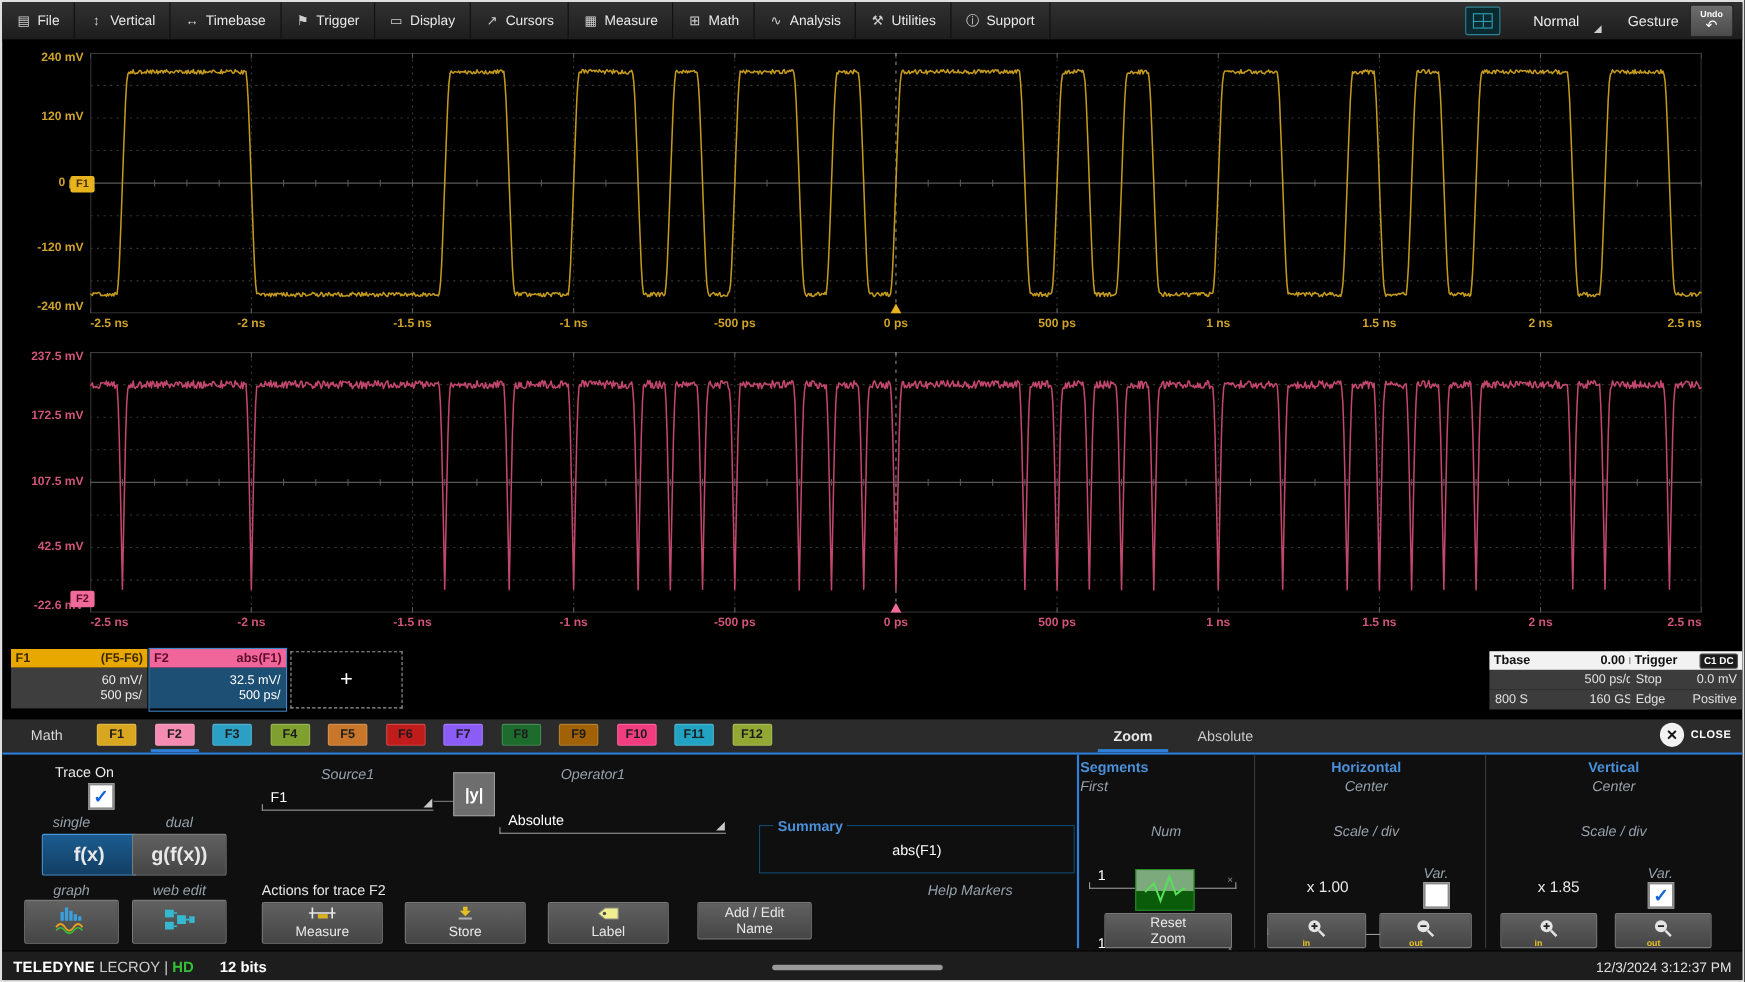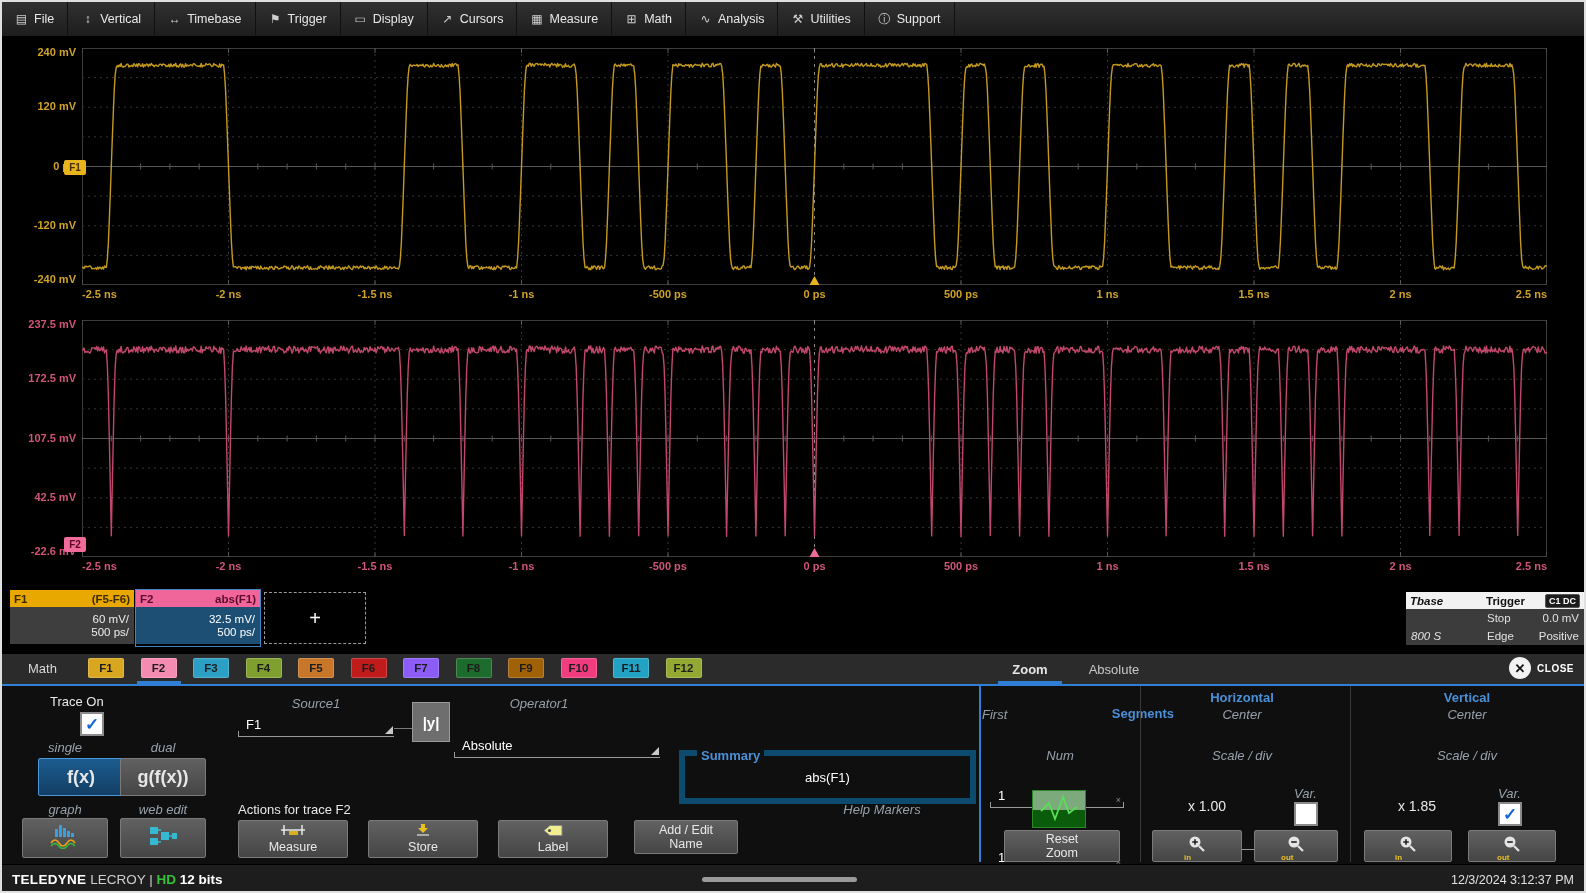--- a/index.html
+++ b/index.html
@@ -74,29 +74,29 @@
   .field{position:relative;border-bottom:1px solid #9a9a9a;color:#fff;font-size:13px;box-sizing:border-box;
     padding:1px 16px 2px 8px;height:21px;}
   .field::before{content:"";position:absolute;left:0;bottom:-1px;width:1px;height:6px;background:#9a9a9a;}
   .field::after{content:"";position:absolute;right:0;bottom:-1px;width:1px;height:6px;background:#9a9a9a;}
   .dd::after{content:"";position:absolute;right:1px;bottom:2px;width:0;height:0;background:none;
     border-left:8px solid transparent;border-bottom:8px solid #c8c8c8;}
   .spx{position:absolute;right:3px;bottom:2px;color:#8a8a8a;font-size:9px;}
   .grayed{color:#7d7d7d;border-bottom-color:#5a5a5a;}
   .grayed::before,.grayed::after{background:#5a5a5a;}
   .vsep{position:absolute;top:684px;height:176px;width:1px;background:#3a3a3a;}
-  #fieldset{border:6px solid #0c4a6e;position:absolute;}
+  #fieldset{border:1px solid #0c4a6e;position:absolute;margin-left:11px;}
   #fieldset .leg{position:absolute;top:-8px;left:12px;background:#0f0f0f;padding:0 4px;}
   
   #statusbar{position:absolute;left:0;top:862px;width:100%;height:29px;background:#1d1d1d;border-top:1px solid #000;
     display:flex;align-items:center;}
   #brand{margin-left:10px;font-size:13.5px;color:#cfcfcf;}
   #brand .b1{color:#fff;font-weight:bold;letter-spacing:.3px;}
   #brand .hd{color:#35c135;font-weight:bold;}
-  #brand .bits{color:#fff;font-weight:bold;}
+  #brand .bits{color:#fff;font-weight:bold;margin-left:20px;}
   #drag-handle{position:absolute;left:700px;top:12px;width:155px;height:5px;border-radius:3px;background:#9a9a9a;}
   #datetime{position:absolute;right:10px;color:#e0e0e0;font-size:12.5px;}
 </style>
 </head>
 <body>
 
 <div id="root">
 
   <div id="menubar">
     <div id="menu-items" style="display:flex;height:34px;">
@@ -138,20 +138,33 @@
         </div>
         <div class="menu-item">
           <span class="mi">⚒</span>
           <span>Utilities</span>
         </div>
         <div class="menu-item">
           <span class="mi">ⓘ</span>
           <span>Support</span>
         </div>
       </div>
+    <div id="menu-right">
+      <div id="grid-btn">
+          <div class="g"></div>
+        </div>
+      <div id="normal-btn">
+        <span>Normal</span>
+      </div>
+      <span id="gesture-label">Gesture</span>
+      <div id="undo-btn">
+        <span class="t">Undo</span>
+        <span class="a">↶</span>
+      </div>
+    </div>
   </div>
 
   <div class="plot" id="plot-0" style="top:36px;">
       <div class="ylab" style="color: rgb(207, 162, 40); left: 2px; top: 8px;">240 mV</div>
       <div class="ylab" style="color: rgb(207, 162, 40); left: 2px; top: 62.25px;">120 mV</div>
       <div class="ylab" style="color: rgb(207, 162, 40); left: 2px; top: 121.5px;">0 µV</div>
       <div class="ylab" style="color: rgb(207, 162, 40); left: 2px; top: 180.75px;">-120 mV</div>
       <div class="ylab" style="color: rgb(207, 162, 40); left: 2px; top: 235px;">-240 mV</div>
       <div class="grid">
         <svg width="1465" height="237" viewBox="0 0 1465 237">
@@ -225,21 +238,21 @@
     </div>
     <div class="bod" style="background:#1d4f74;color:#fff;">
       <span>32.5 mV/</span>
       <span>500 ps/</span>
     </div>
   </div>
   <div id="add-box">
     <span>+</span>
   </div>
 
-  <div class="infobox" style="left:1404px;width:144px;font-style:italic;">
+  <div class="infobox" style="left:1352px;width:144px;">
     <div class="ihdr">
       <span>Tbase</span>
       <span>0.00 ns</span>
     </div>
     <div class="irow">
         <span></span>
         <span>500 ps/div</span>
       </div>
     <div class="irow">
       <span>800 S</span>
@@ -384,21 +397,21 @@
     <div class="abs gbtn" style="left:632px;top:134px;width:104px;height:34px;text-align:center;padding:0 4px;">
       <span style="white-space:normal;width:80px;">Add / Edit Name</span>
     </div>
     <div class="abs ilabel" style="left:800px;top:116px;width:160px;text-align:center;">Help Markers</div>
     <div class="abs field dd grayed" style="left:800px;top:140px;width:160px;">
       <span>Simple</span>
     </div>
 
     <div class="abs" style="left:-0px;top:-2px;"></div>
 
-    <div class="abs bhead" style="left:980px;top:20px;width:156px;text-align:right;margin-left:36px;">Segments</div>
+    <div class="abs bhead" style="left:980px;top:4px;width:156px;text-align:left;">Segments</div>
     <div class="abs ilabel" style="left:980px;top:21px;width:156px;">First</div>
     <div class="abs field" style="left:988px;top:38px;width:134px;">
       <span>1</span>
       <span class="spx">×</span>
     </div>
     <div class="abs ilabel" style="left:980px;top:62px;width:156px;text-align:center;">Num</div>
     <div class="abs field" style="left:988px;top:79px;width:134px;">
       <span>1</span>
       <span class="spx">×</span>
     </div>

